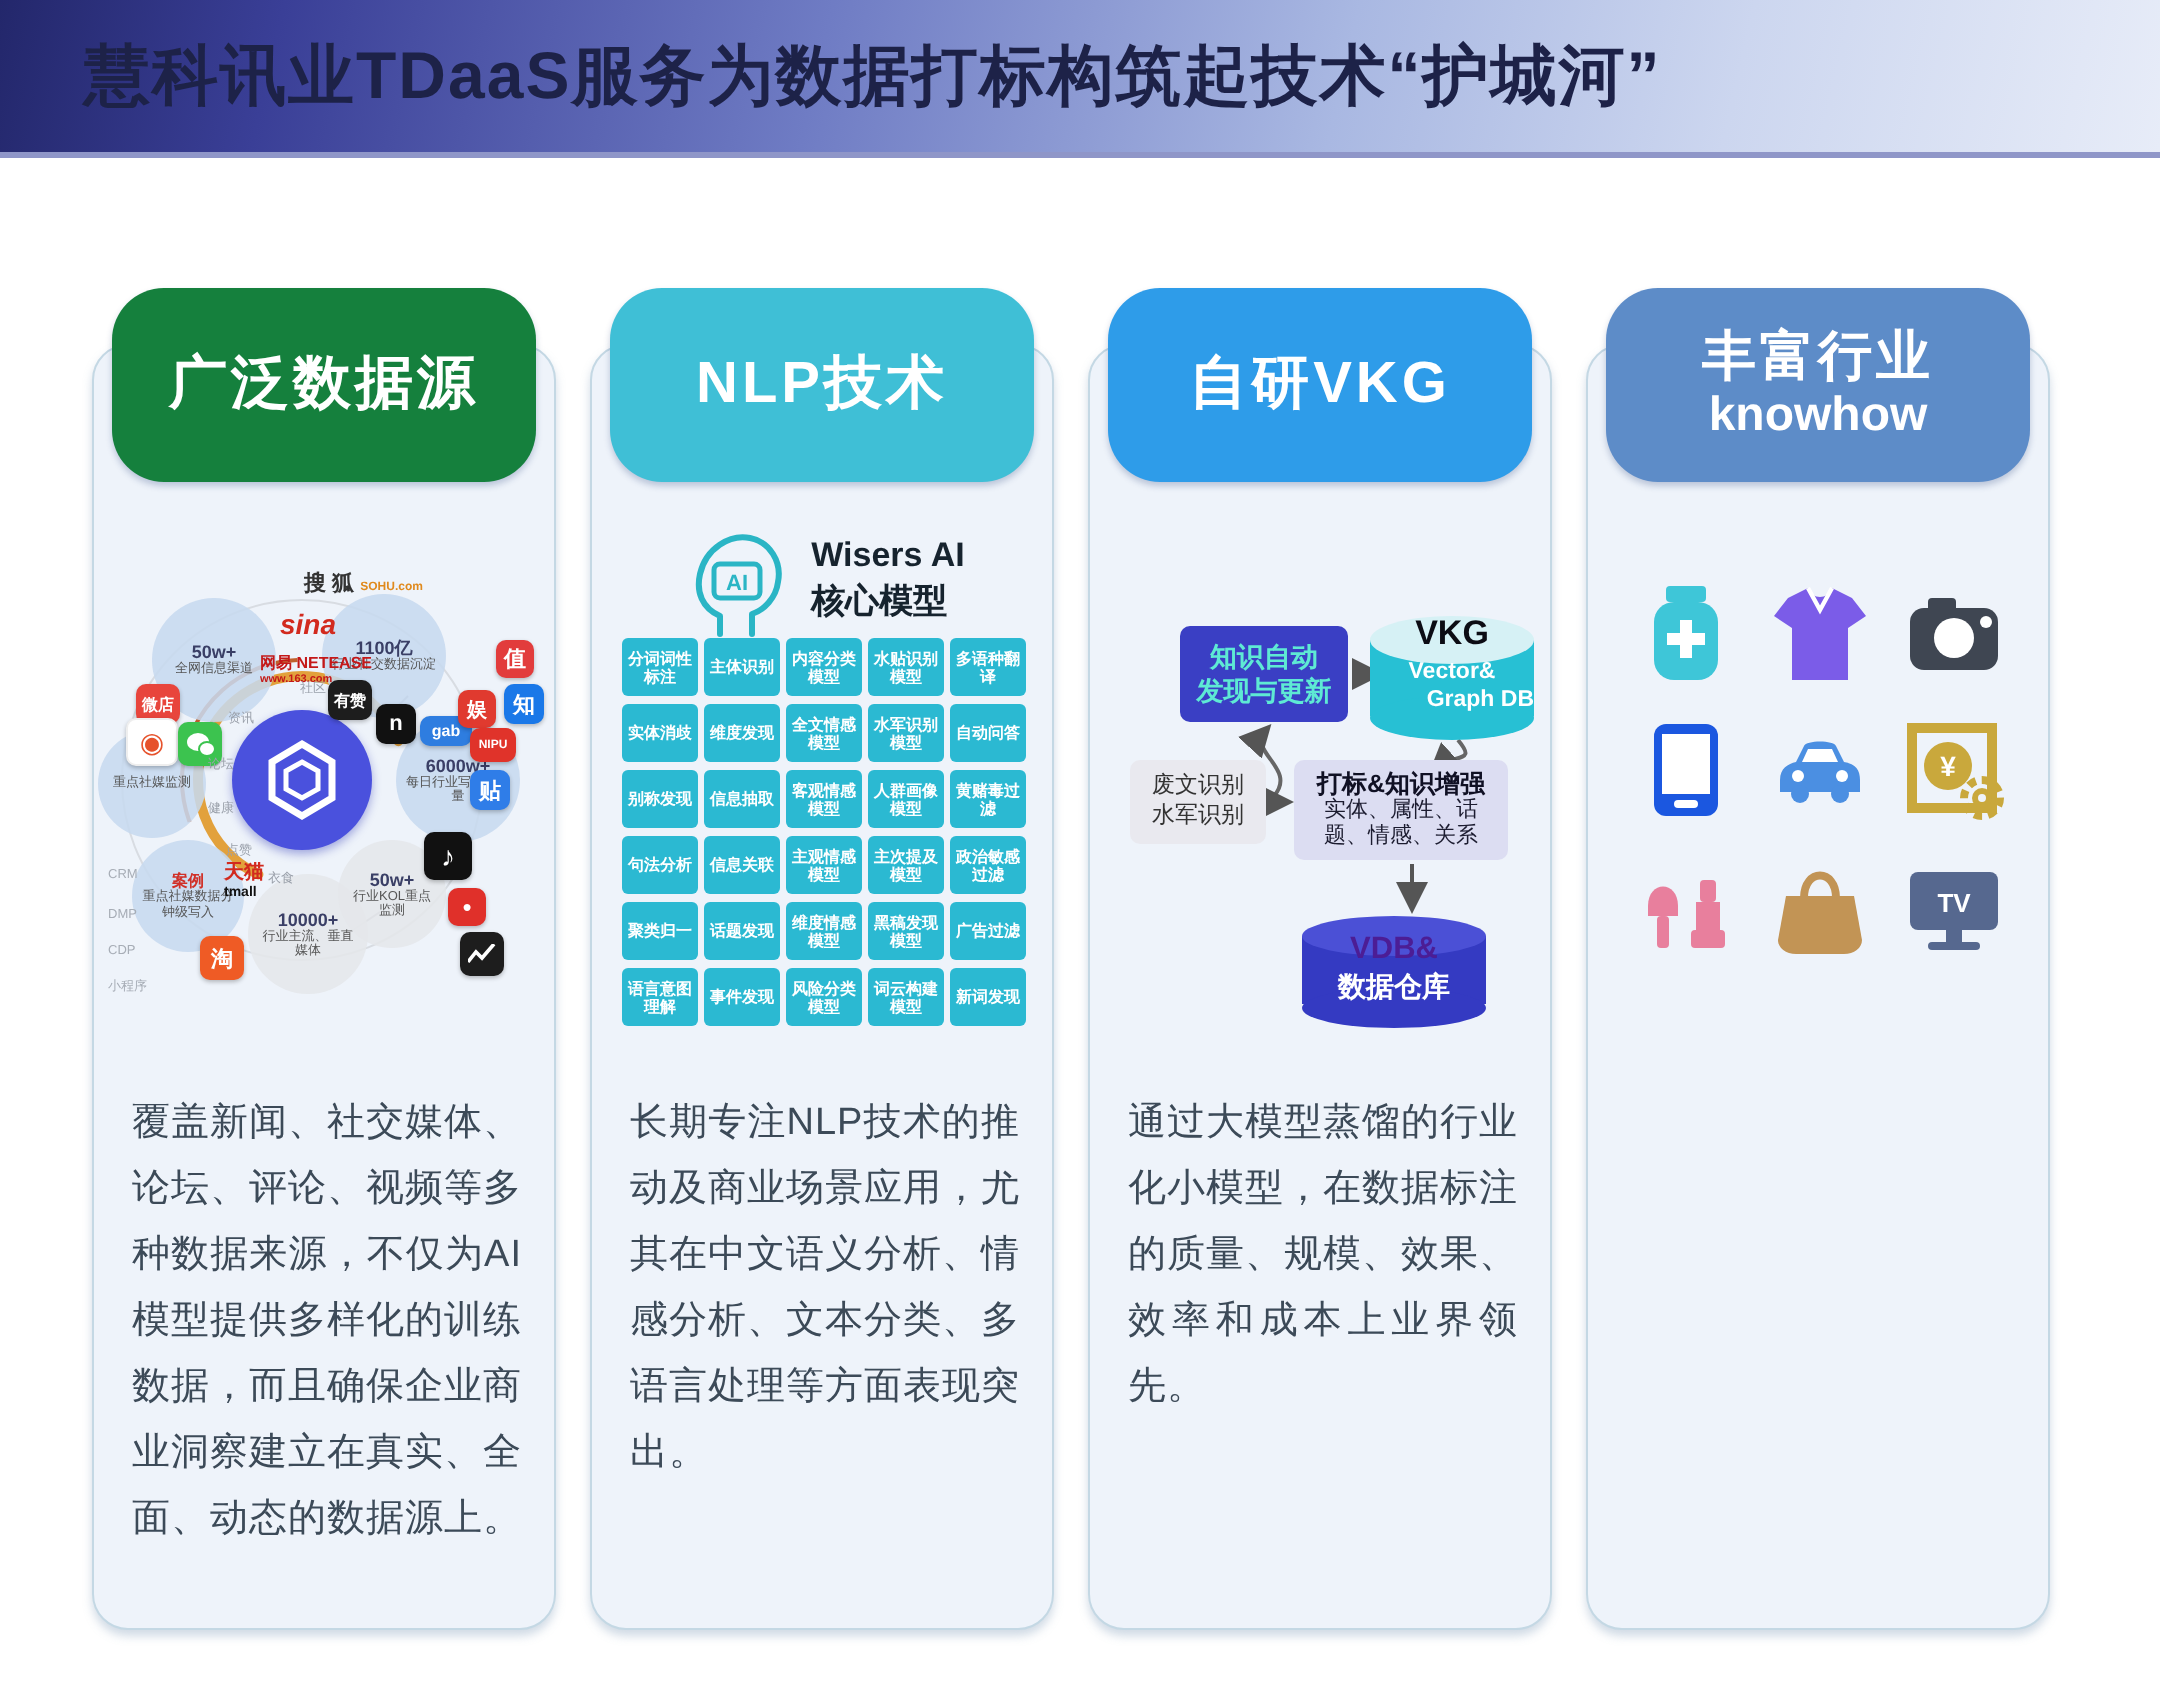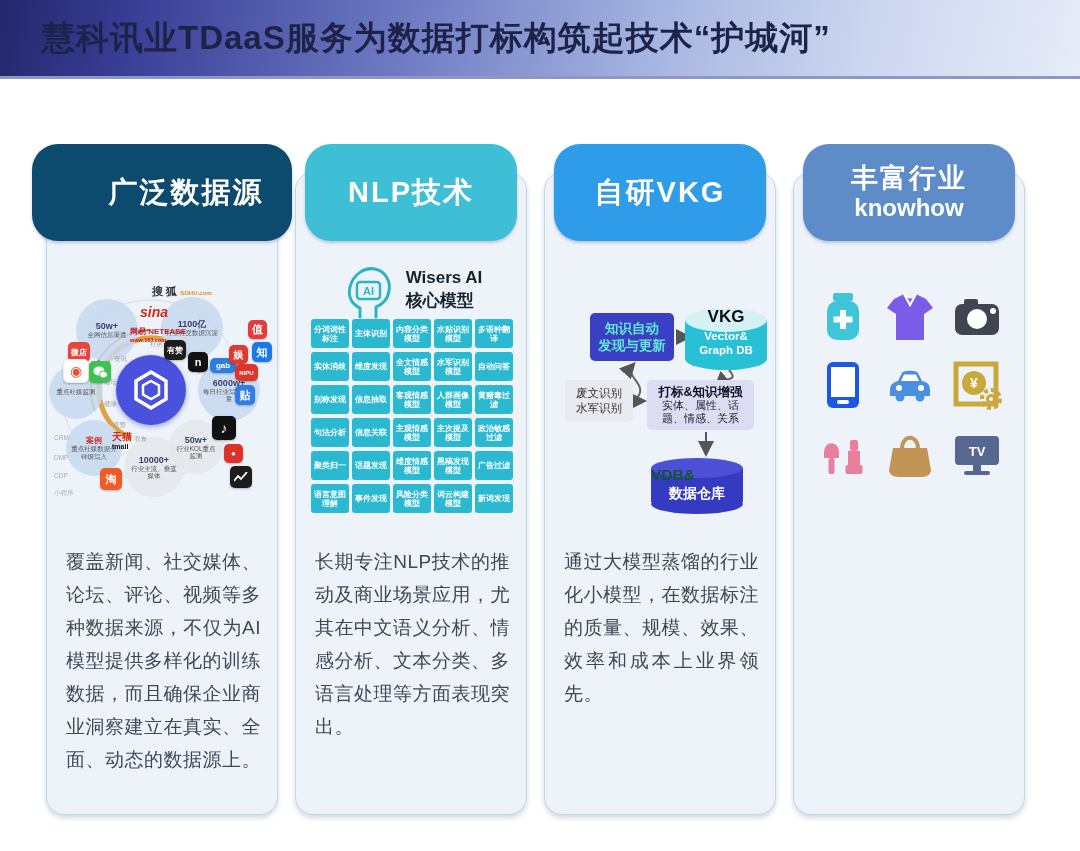--- a/index.html
+++ b/index.html
@@ -14,21 +14,21 @@
   .cards{position:absolute;top:144px;left:46px;width:988px;display:flex;gap:17px;}
   .card{position:relative;width:232px;height:671px;}
   .panel{position:absolute;top:28px;left:0;right:0;bottom:0;background:#eef3fa;
          border:1px solid #c4d8e4;border-radius:18px;box-shadow:0 3px 5px rgba(120,150,180,.35);}
   .pill{position:absolute;top:0;left:50%;transform:translateX(-50%);width:212px;height:97px;
         border-radius:26px;display:flex;flex-direction:column;align-items:center;justify-content:center;
         color:#fff;font-weight:bold;z-index:2;box-shadow:0 2px 3px rgba(30,60,120,.25);}
   .pill .l1{font-size:29px;letter-spacing:2px;line-height:1.1;}
   .pill .l1b{font-size:27px;letter-spacing:2px;line-height:1.15;}
   .pill .l2{font-size:24px;line-height:1.15;}
-  .pill-ds{background:#0c4a6e;padding-left:48px;}
+  .pill-ds{background:#15803d;}
   .pill-nlp{background:#3fbfd6;}
   .pill-vkg{background:#2e9ce9;}
   .pill-ind{background:#5d8cc8;}
   .para{position:absolute;top:372px;left:19px;right:16px;font-size:19px;line-height:33px;
         color:#3c4a58;text-align:justify;letter-spacing:.5px;}
   
   .cloud{position:absolute;top:85px;left:5px;width:222px;height:285px;}
   .cloud svg.rings{position:absolute;left:0;top:0;}
   .hub{position:absolute;left:64px;top:97px;width:70px;height:70px;border-radius:50%;
        background:#4a51dd;display:flex;align-items:center;justify-content:center;box-shadow:0 2px 5px rgba(40,50,180,.4);}
@@ -65,26 +65,26 @@
   .box-enhance .b{font-size:11px;line-height:13px;padding:0 6px;}
   .box-filter{left:20px;top:74px;width:68px;height:42px;background:#e9e9ef;color:#333;
         font-size:11.5px;line-height:15px;}
   .cyl{position:absolute;}
   .cyl-vkg{left:140px;top:2px;width:82px;height:66px;}
   .cyl-vkg .top{position:absolute;top:0;left:0;width:82px;height:24px;border-radius:50%;background:#d6f1f5;}
   .cyl-vkg .mid{position:absolute;top:12px;left:0;width:82px;height:38px;background:#27c0d4;}
   .cyl-vkg .bot{position:absolute;top:40px;left:0;width:82px;height:22px;border-radius:50%;background:#27c0d4;}
   .cyl-vkg .t1{position:absolute;top:-1px;left:0;width:100%;text-align:center;font-size:17px;font-weight:bold;color:#0c0c14;}
   .cyl-vkg .t2{position:absolute;top:22px;left:0;width:100%;text-align:center;font-size:11.5px;font-weight:bold;color:#fff;}
-  .cyl-vkg .t3{position:absolute;top:36px;left:0;width:100%;text-align:center;font-size:11.5px;font-weight:bold;color:#fff;}
+  .cyl-vkg .t3{position:absolute;top:36px;left:0;width:100%;text-align:right;font-size:11.5px;font-weight:bold;color:#fff;}
   .cyl-vdb{left:106px;top:152px;width:92px;height:58px;}
   .cyl-vdb .top{position:absolute;top:0;left:0;width:92px;height:20px;border-radius:50%;background:#4b50d6;}
   .cyl-vdb .mid{position:absolute;top:10px;left:0;width:92px;height:34px;background:#343ac2;}
   .cyl-vdb .bot{position:absolute;top:36px;left:0;width:92px;height:20px;border-radius:50%;background:#343ac2;}
-  .cyl-vdb .t1{position:absolute;top:8px;left:0;width:100%;text-align:left;font-size:15.5px;font-weight:bold;color:#14532d;}
+  .cyl-vdb .t1{position:absolute;top:8px;left:0;width:100%;text-align:center;font-size:15.5px;font-weight:bold;color:#4c1d95;}
   .cyl-vdb .t2{position:absolute;top:27px;left:0;width:100%;text-align:center;font-size:14px;font-weight:bold;color:#fff;}
   
   .icons{position:absolute;top:118px;left:23px;width:186px;display:grid;
          grid-template-columns:repeat(3,1fr);gap:16px 14px;justify-items:center;}
 </style>
 </head>
 <body>
 
 <div class="hdr">
   <div class="hdr-title">慧科讯业TDaaS服务为数据打标构筑起技术“护城河”</div>

